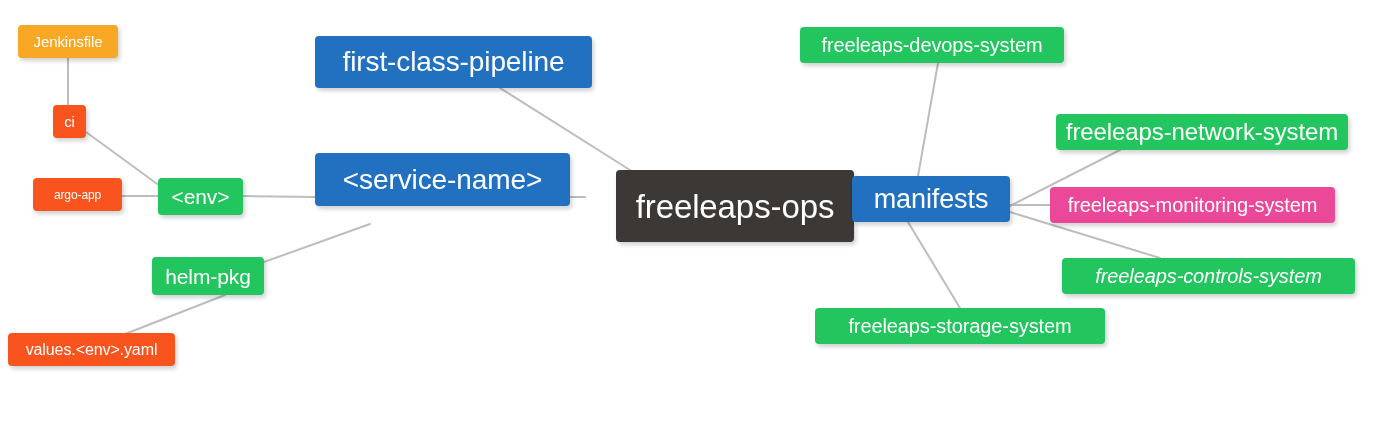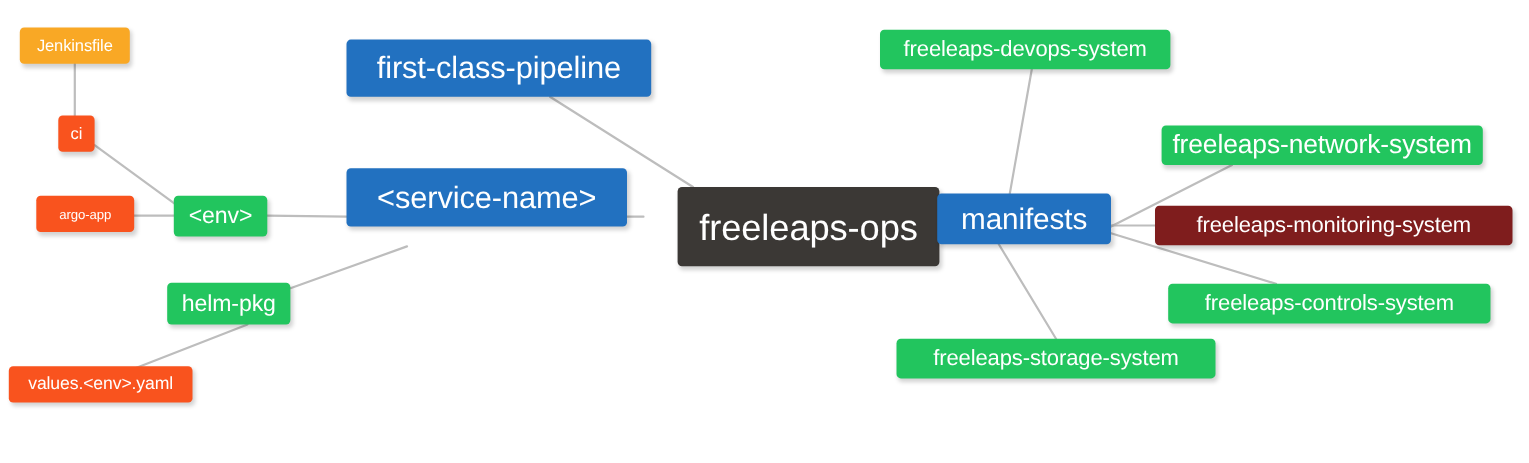--- a/index.html
+++ b/index.html
@@ -96,23 +96,23 @@
       </div>
       <div class="mm-node" style="left: 852px; top: 176px; width: 158px; height: 46px; background: rgb(34, 113, 192); font-size: 27px;">
         <span class="mm-label">manifests</span>
       </div>
       <div class="mm-node" style="left: 800px; top: 27px; width: 264px; height: 36px; background: rgb(34, 197, 94); font-size: 20px;">
         <span class="mm-label">freeleaps-devops-system</span>
       </div>
       <div class="mm-node" style="left: 1056px; top: 114px; width: 292px; height: 36px; background: rgb(34, 197, 94); font-size: 24px;">
         <span class="mm-label">freeleaps-network-system</span>
       </div>
-      <div class="mm-node" style="left: 1050px; top: 187px; width: 325px; height: 36px; background: #7f1d1d; font-size: 20px;">
+      <div class="mm-node" style="left: 1050px; top: 187px; width: 285px; height: 36px; background: #ec4899; font-size: 20px;">
         <span class="mm-label">freeleaps-monitoring-system</span>
       </div>
-      <div class="mm-node" style="left: 1062px; top: 258px; width: 293px; height: 36px; background: rgb(34, 197, 94); font-size: 20px;">
+      <div class="mm-node" style="left: 1062px; top: 258px; width: 293px; height: 36px; background: rgb(34, 197, 94); font-size: 20px; font-style: italic;">
         <span class="mm-label">freeleaps-controls-system</span>
       </div>
       <div class="mm-node" style="left: 815px; top: 308px; width: 290px; height: 36px; background: rgb(34, 197, 94); font-size: 20px;">
         <span class="mm-label">freeleaps-storage-system</span>
       </div>
     </div>
 </div>
 
 </body></html>

